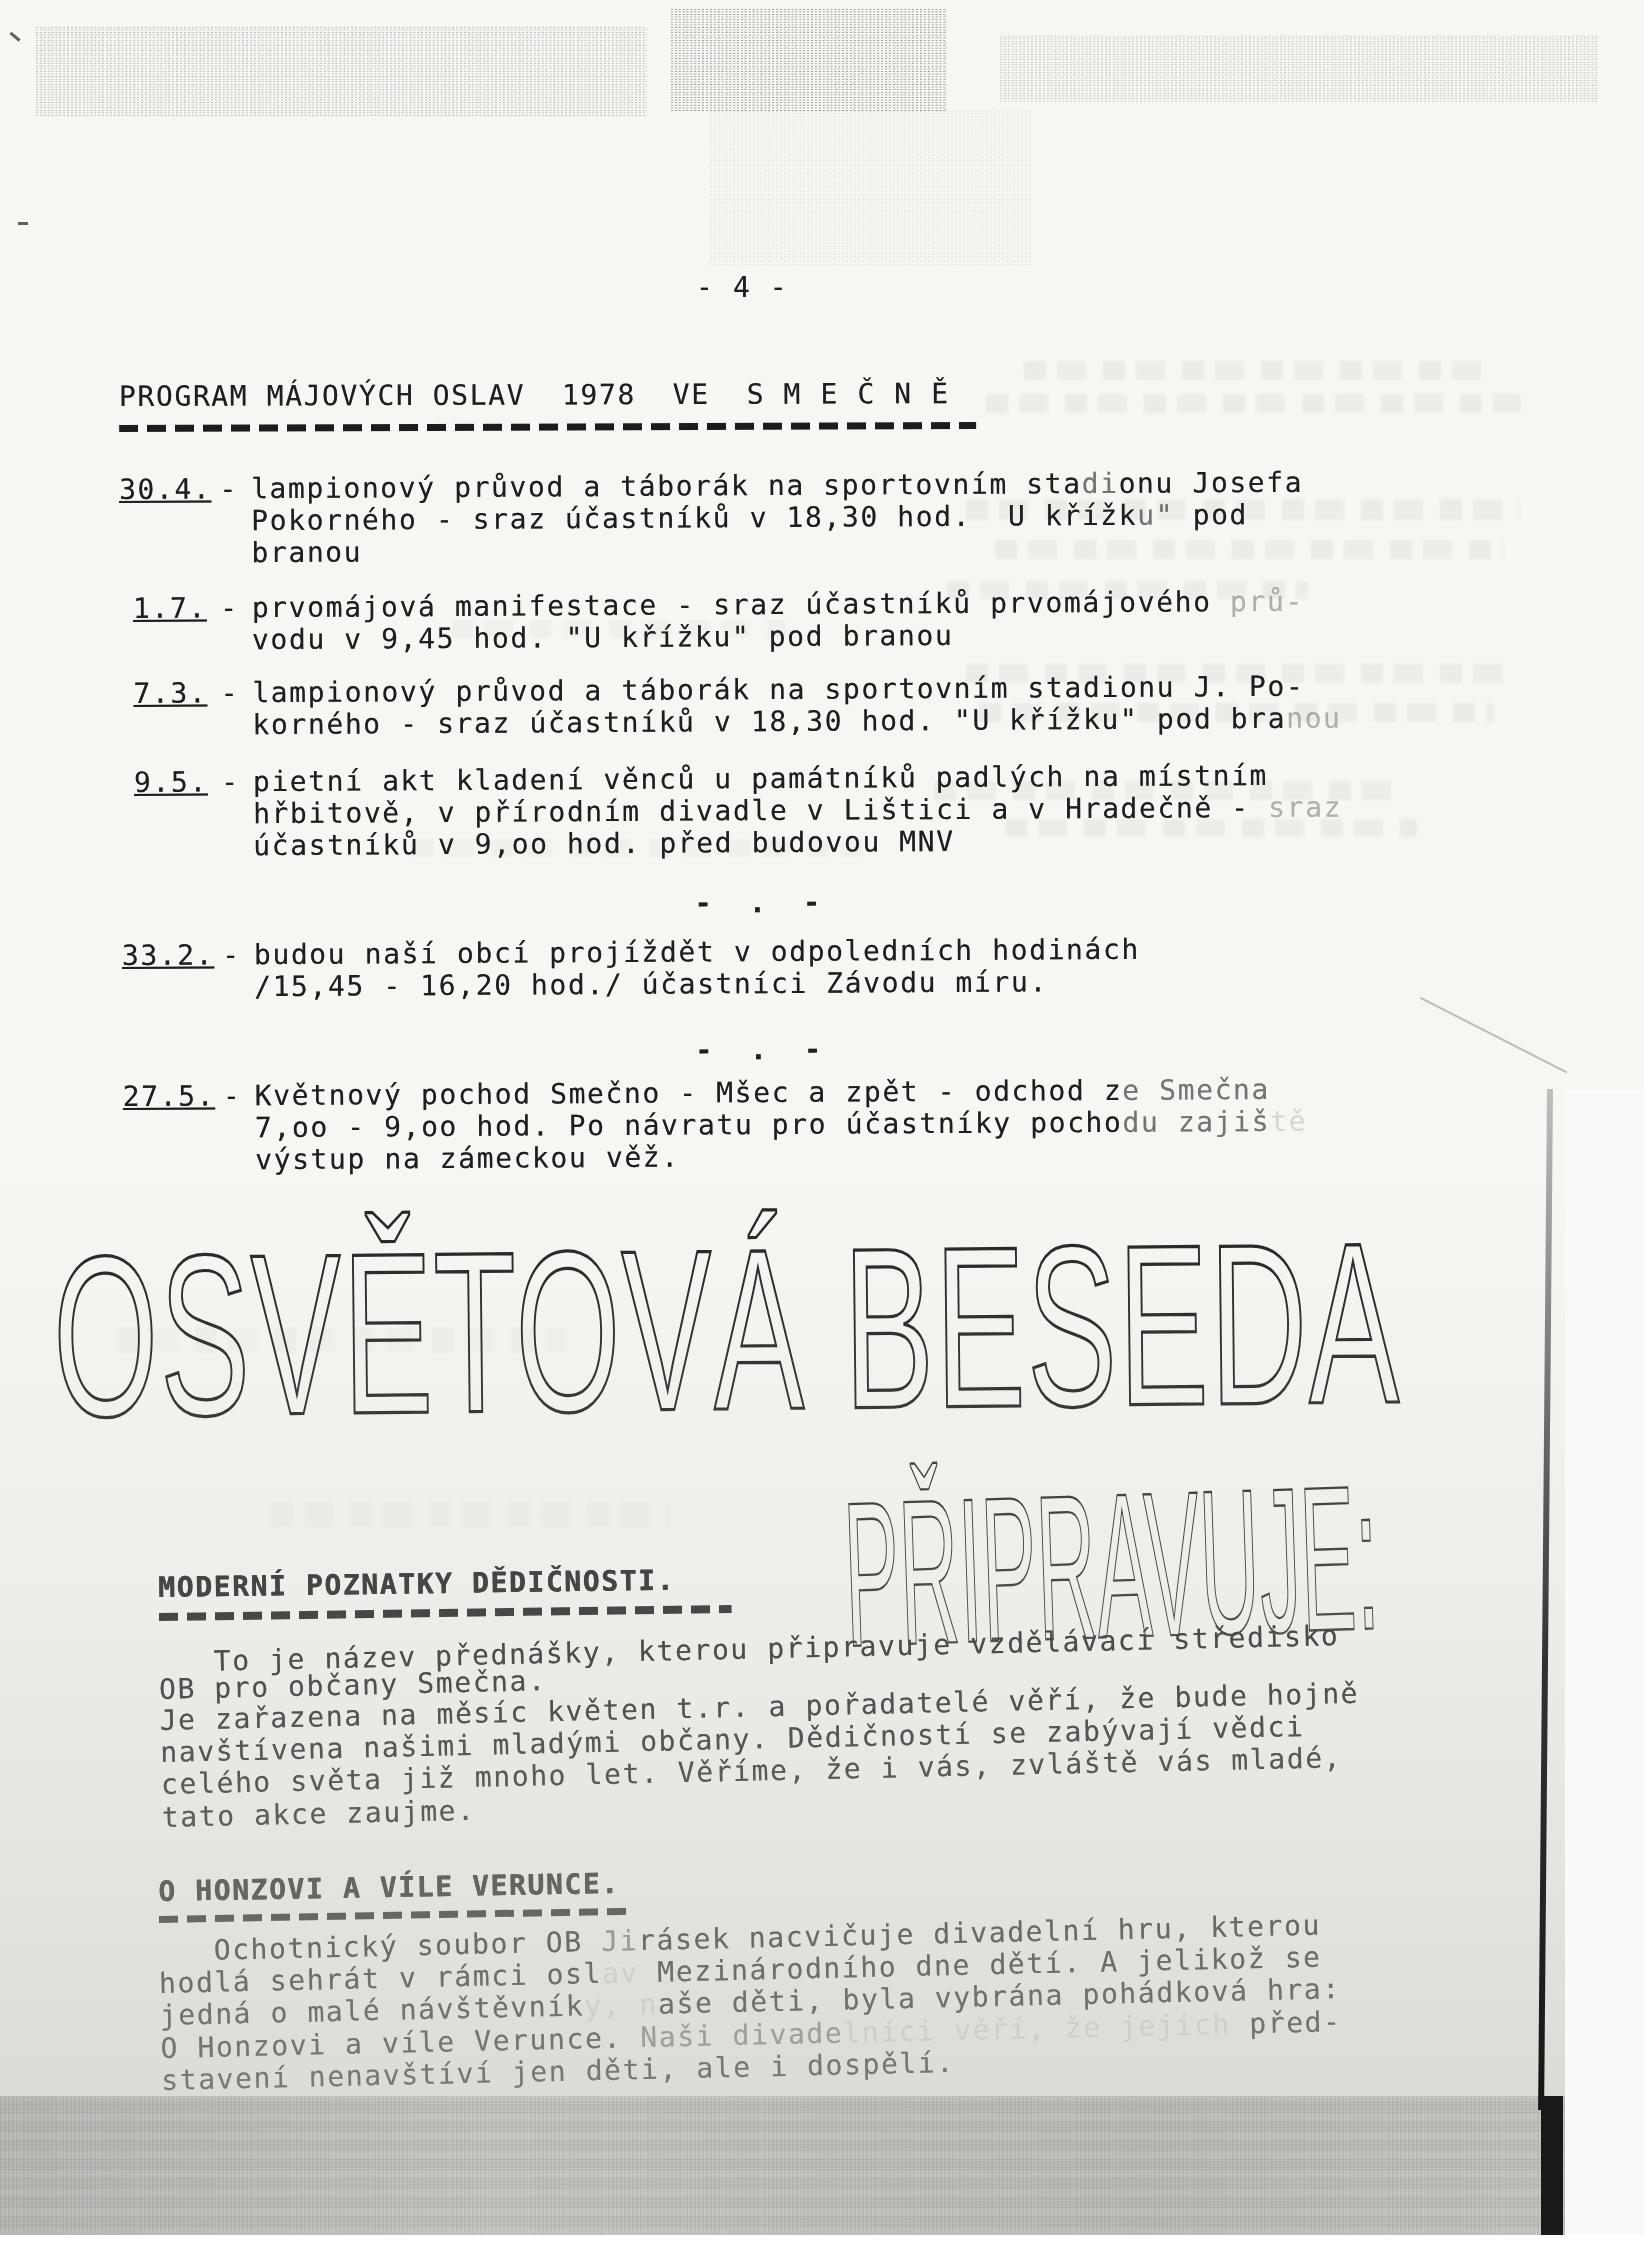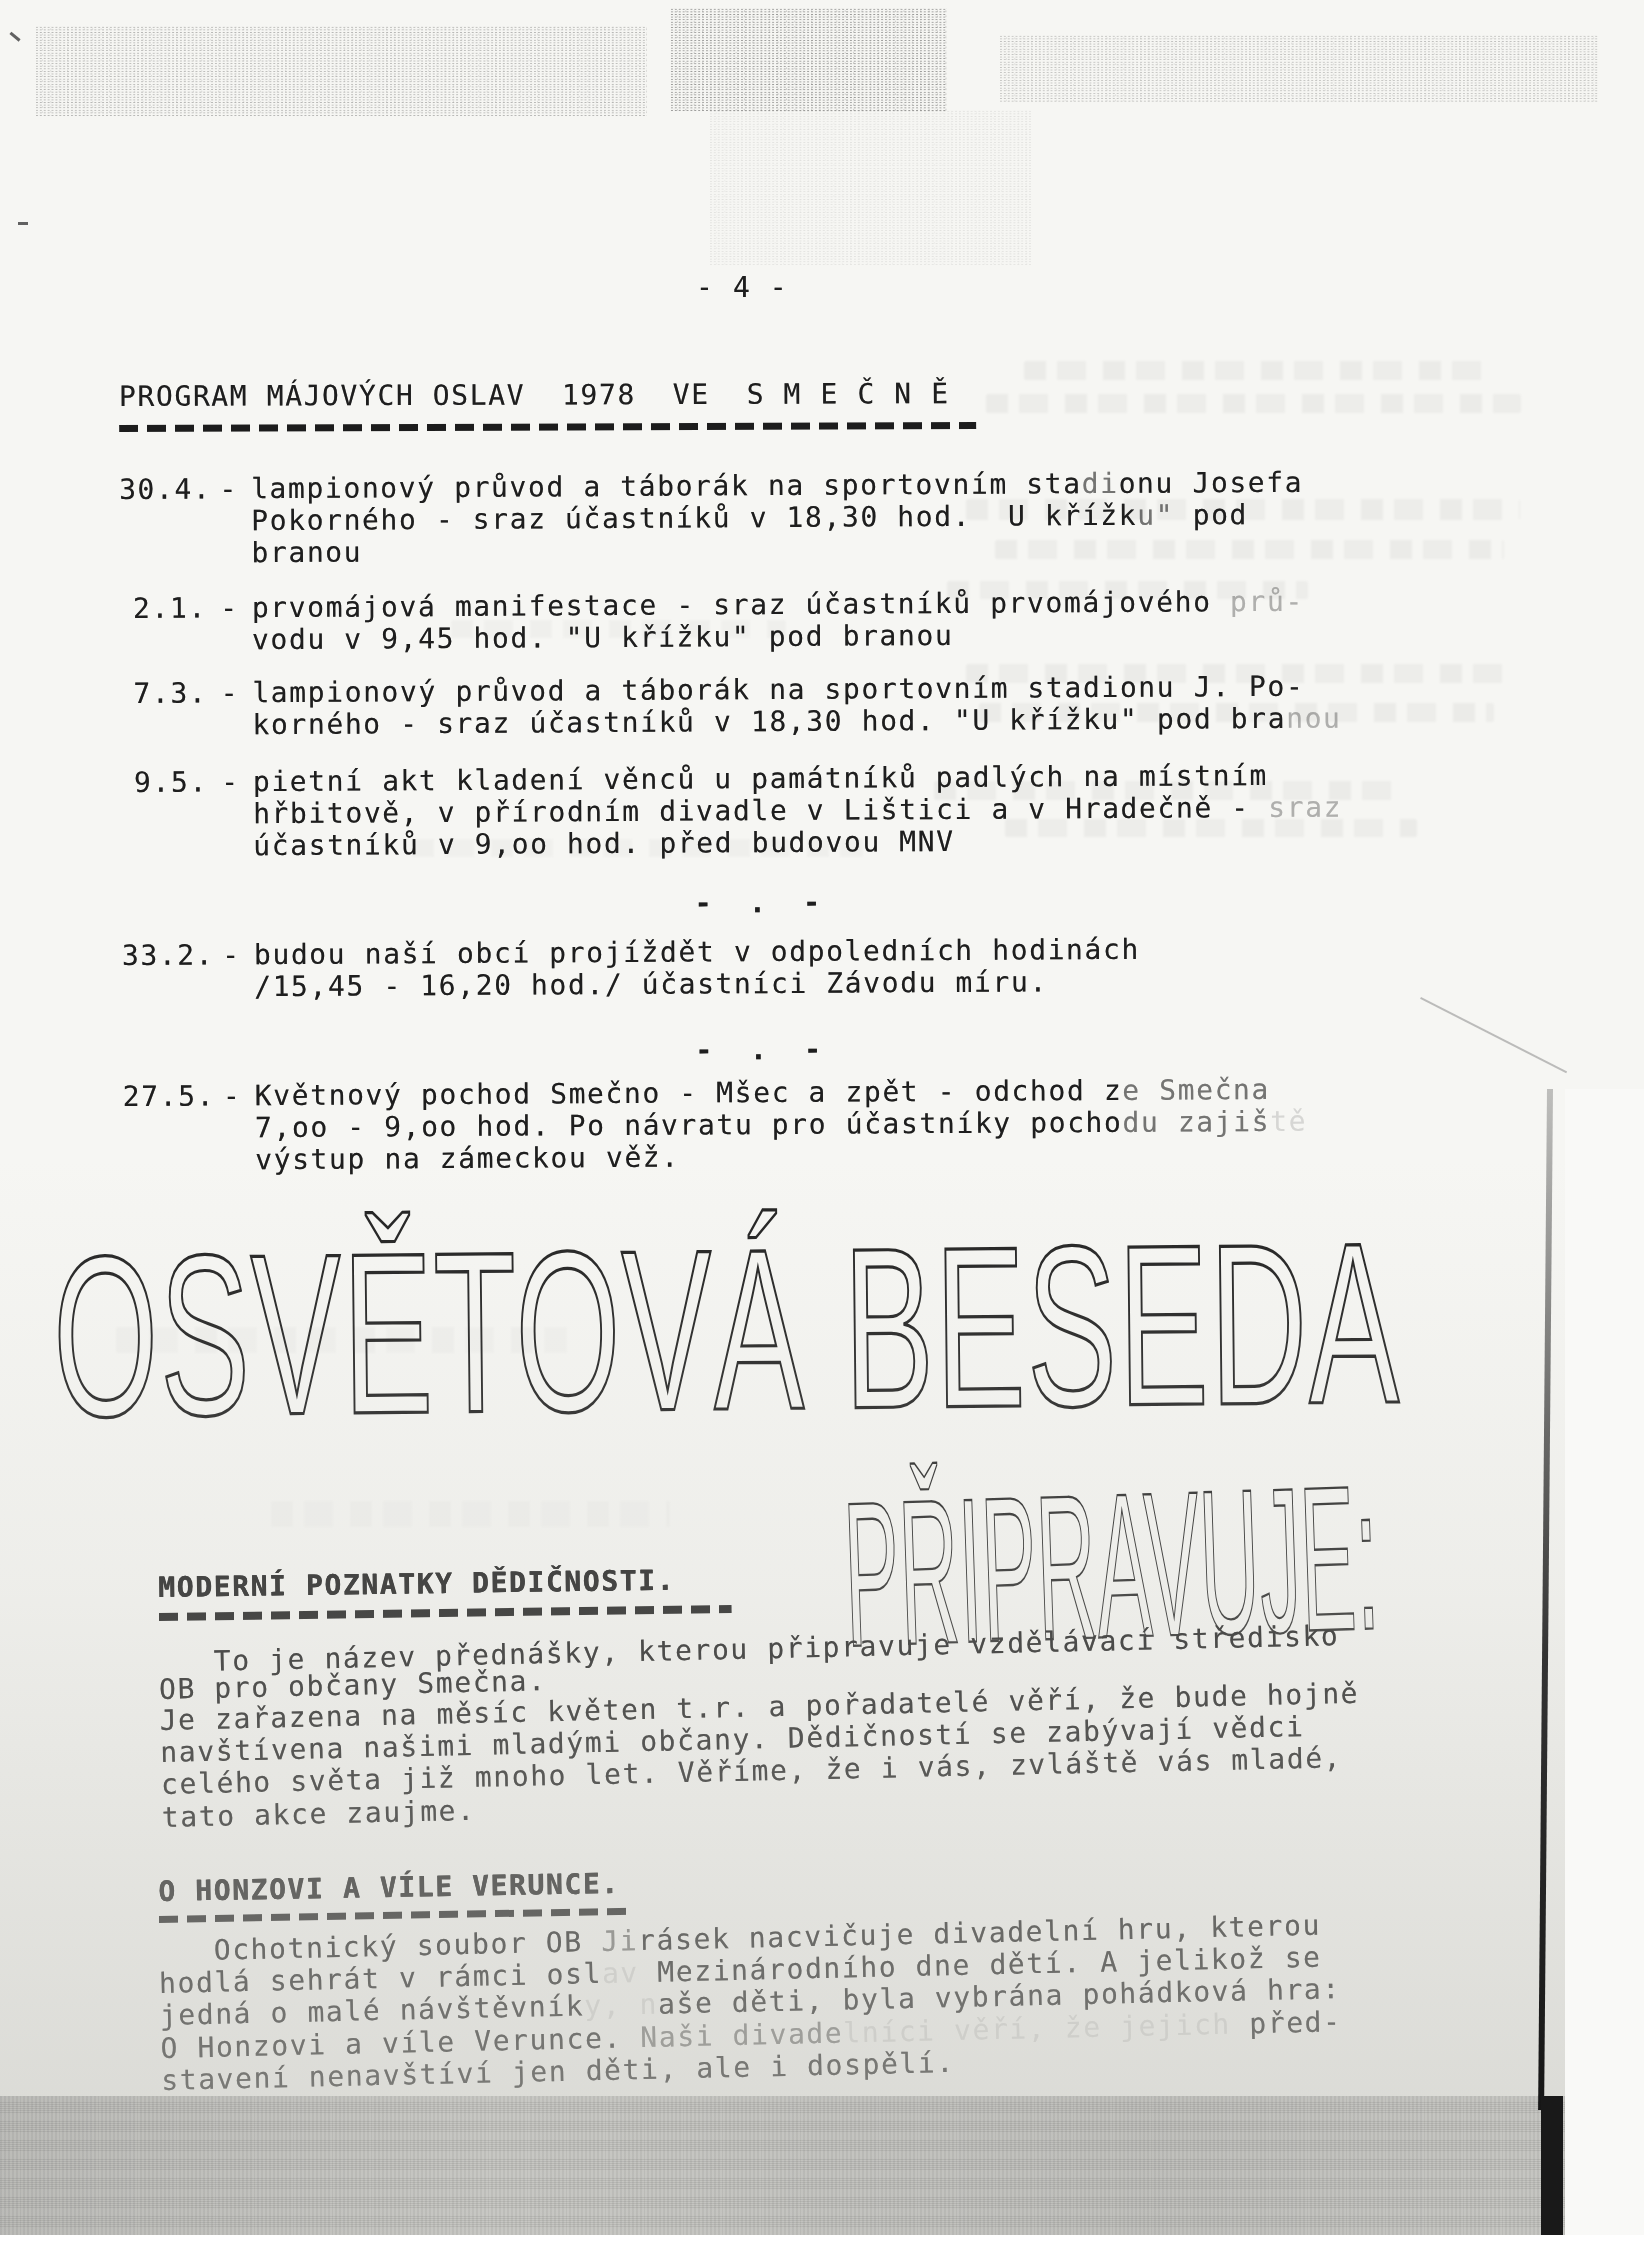--- a/index.html
+++ b/index.html
@@ -31,21 +31,21 @@
   #main-heading{position:absolute;left:119px;top:381px;transform:rotate(-0.2deg);transform-origin:left top;}
   .dash-underline{
     height:7.7px;margin-top:11.6px;
     background:repeating-linear-gradient(90deg,#1c1c1c 0 19.3px,rgba(0,0,0,0) 19.3px 28px);
   }
   #main-heading .dash-underline{width:857px;}
 
   
   #program-list{position:absolute;left:119px;top:474px;width:1424px;height:722px;transform:rotate(-0.35deg);transform-origin:left top;}
   .prog-item{position:absolute;left:0;display:flex;align-items:flex-start;}
-  .prog-date{width:87px;text-align:right;flex:none;}
+  .prog-date{width:87px;text-align:right;flex:none;text-decoration:underline;}
   .prog-dash{width:45px;text-align:center;flex:none;}
   .prog-lines{flex:none;}
   .prog-sep{position:absolute;left:573px;letter-spacing:10.3px;font-weight:bold;}
 
   
   .stamp{
     position:absolute;
     font-family:"Liberation Sans", sans-serif;
     line-height:1;color:transparent;
     -webkit-text-stroke:3.2px #222222;
@@ -143,21 +143,21 @@
 
   <div class="tw" id="page-number">- 4 -</div>
 
   <div id="main-heading">
     <div class="tw">PROGRAM MÁJOVÝCH OSLAV  1978  VE  S M E Č N Ě</div>
     <div class="dash-underline"></div>
   </div>
 
   <div id="program-list">
       <div class="prog-item tw" style="top: 0px;"><div class="prog-date">30.4.</div><div class="prog-dash">-</div><div class="prog-lines"><div class="prog-line"><span>lampionový průvod a táborák na sportovním sta</span><span class="f1">di</span><span>onu Josefa</span></div><div class="prog-line"><span>Pokorného - sraz účastníků v 18,30 hod.  U křížk</span><span class="f1">u"</span><span> pod</span></div><div class="prog-line"><span>branou</span></div></div></div>
-      <div class="prog-item tw" style="top: 119px;"><div class="prog-date">2.1.</div><div class="prog-dash">-</div><div class="prog-lines"><div class="prog-line"><span>prvomájová manifestace - sraz účastníků prvomájového </span><span class="f2">prů-</span></div><div class="prog-line"><span>vodu v 9,45 hod. "U křížku" pod branou</span></div></div></div>
+      <div class="prog-item tw" style="top: 119px;"><div class="prog-date">1.7.</div><div class="prog-dash">-</div><div class="prog-lines"><div class="prog-line"><span>prvomájová manifestace - sraz účastníků prvomájového </span><span class="f2">prů-</span></div><div class="prog-line"><span>vodu v 9,45 hod. "U křížku" pod branou</span></div></div></div>
       <div class="prog-item tw" style="top: 204px;"><div class="prog-date">7.3.</div><div class="prog-dash">-</div><div class="prog-lines"><div class="prog-line"><span>lampionový průvod a táborák na sportovním stadionu J. Po-</span></div><div class="prog-line"><span>korného - sraz účastníků v 18,30 hod. "U křížku" pod bra</span><span class="f2">nou</span></div></div></div>
       <div class="prog-item tw" style="top: 293px;"><div class="prog-date">9.5.</div><div class="prog-dash">-</div><div class="prog-lines"><div class="prog-line"><span>pietní akt kladení věnců u památníků padlých na místním</span></div><div class="prog-line"><span>hřbitově, v přírodním divadle v Lištici a v Hradečně - </span><span class="f2">sraz</span></div><div class="prog-line"><span>účastníků v 9,oo hod. před budovou MNV</span></div></div></div>
       <div class="prog-item tw" style="top: 466px;"><div class="prog-date">33.2.</div><div class="prog-dash">-</div><div class="prog-lines"><div class="prog-line"><span>budou naší obcí projíždět v odpoledních hodinách</span></div><div class="prog-line"><span>/15,45 - 16,20 hod./ účastníci Závodu míru.</span></div></div></div>
       <div class="prog-item tw" style="top: 607px;"><div class="prog-date">27.5.</div><div class="prog-dash">-</div><div class="prog-lines"><div class="prog-line"><span>Květnový pochod Smečno - Mšec a zpět - odchod z</span><span class="f1">e Smečna</span></div><div class="prog-line"><span>7,oo - 9,oo hod. Po návratu pro účastníky pocho</span><span class="f1">du zajiš</span><span class="f3">tě</span></div><div class="prog-line"><span>výstup na zámeckou věž.</span></div></div></div>
       <div class="prog-sep tw" style="top: 417px;">- . -</div>
       <div class="prog-sep tw" style="top: 564px;">- . -</div>
     </div>
 
   <div class="stamp" id="stamp-title">OSVĚTOVÁ BESEDA</div>
   <div class="stamp" id="stamp-subtitle">PŘIPRAVUJE:</div>

